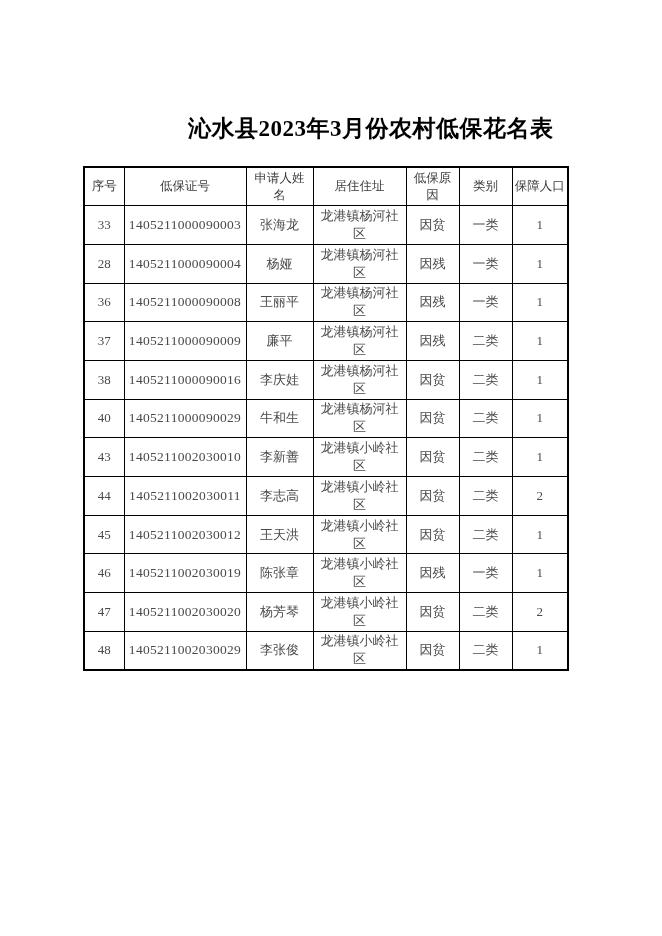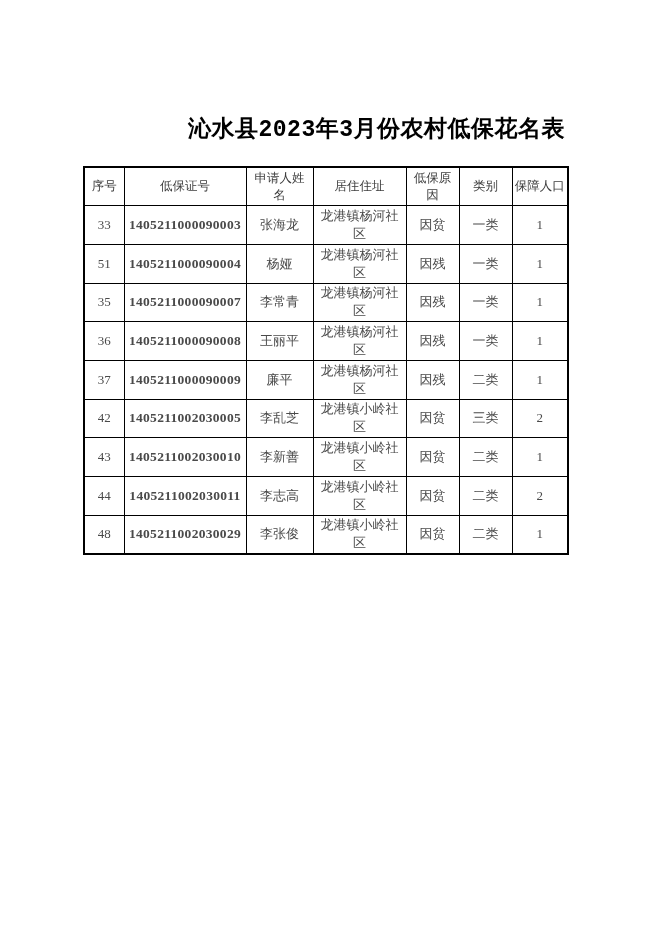--- a/index.html
+++ b/index.html
@@ -14,21 +14,20 @@
     position: absolute;
     left: 188px;
     top: 113px;
     width: 350px;
     text-align: center;
     font-size: 23px;
     font-weight: 700;
     color: #000000;
     letter-spacing: 0.5px;
     white-space: nowrap;
-    font-family: Liberation Mono, monospace;
   }
   table.roster {
     position: absolute;
     left: 83px;
     top: 166px;
     width: 484px;
     border-collapse: collapse;
     table-layout: fixed;
     border: 2px solid #000000;
   }
@@ -45,21 +44,20 @@
     font-size: 12.5px;
     color: #3d3d3d;
   }
   table.roster td {
     font-size: 13px;
     color: #4a4a4a;
   }
   table.roster td.cell-cert {
     font-size: 13.5px;
     letter-spacing: 0.3px;
-    font-weight: bold;
   }
 </style>
 </head>
 <body>
 
 <div class="page-title">沁水县2023年3月份农村低保花名表</div>
 
 <table class="roster">
   <colgroup>
     <col style="width:40px">
@@ -85,32 +83,23 @@
       <tr>
     <td>33</td>
     <td class="cell-cert">1405211000090003</td>
     <td>张海龙</td>
     <td>龙港镇杨河社区</td>
     <td>因贫</td>
     <td>一类</td>
     <td>1</td>
   </tr>
       <tr>
-    <td>51</td>
+    <td>28</td>
     <td class="cell-cert">1405211000090004</td>
     <td>杨娅</td>
-    <td>龙港镇杨河社区</td>
-    <td>因残</td>
-    <td>一类</td>
-    <td>1</td>
-  </tr>
-      <tr>
-    <td>35</td>
-    <td class="cell-cert">1405211000090007</td>
-    <td>李常青</td>
     <td>龙港镇杨河社区</td>
     <td>因残</td>
     <td>一类</td>
     <td>1</td>
   </tr>
       <tr>
     <td>36</td>
     <td class="cell-cert">1405211000090008</td>
     <td>王丽平</td>
     <td>龙港镇杨河社区</td>
@@ -121,47 +110,83 @@
       <tr>
     <td>37</td>
     <td class="cell-cert">1405211000090009</td>
     <td>廉平</td>
     <td>龙港镇杨河社区</td>
     <td>因残</td>
     <td>二类</td>
     <td>1</td>
   </tr>
       <tr>
-    <td>42</td>
-    <td class="cell-cert">1405211002030005</td>
-    <td>李乱芝</td>
-    <td>龙港镇小岭社区</td>
+    <td>38</td>
+    <td class="cell-cert">1405211000090016</td>
+    <td>李庆娃</td>
+    <td>龙港镇杨河社区</td>
     <td>因贫</td>
-    <td>三类</td>
-    <td>2</td>
+    <td>二类</td>
+    <td>1</td>
+  </tr>
+      <tr>
+    <td>40</td>
+    <td class="cell-cert">1405211000090029</td>
+    <td>牛和生</td>
+    <td>龙港镇杨河社区</td>
+    <td>因贫</td>
+    <td>二类</td>
+    <td>1</td>
   </tr>
       <tr>
     <td>43</td>
     <td class="cell-cert">1405211002030010</td>
     <td>李新善</td>
     <td>龙港镇小岭社区</td>
     <td>因贫</td>
     <td>二类</td>
     <td>1</td>
   </tr>
       <tr>
     <td>44</td>
     <td class="cell-cert">1405211002030011</td>
     <td>李志高</td>
     <td>龙港镇小岭社区</td>
     <td>因贫</td>
     <td>二类</td>
     <td>2</td>
   </tr>
       <tr>
+    <td>45</td>
+    <td class="cell-cert">1405211002030012</td>
+    <td>王天洪</td>
+    <td>龙港镇小岭社区</td>
+    <td>因贫</td>
+    <td>二类</td>
+    <td>1</td>
+  </tr>
+      <tr>
+    <td>46</td>
+    <td class="cell-cert">1405211002030019</td>
+    <td>陈张章</td>
+    <td>龙港镇小岭社区</td>
+    <td>因残</td>
+    <td>一类</td>
+    <td>1</td>
+  </tr>
+      <tr>
+    <td>47</td>
+    <td class="cell-cert">1405211002030020</td>
+    <td>杨芳琴</td>
+    <td>龙港镇小岭社区</td>
+    <td>因贫</td>
+    <td>二类</td>
+    <td>2</td>
+  </tr>
+      <tr>
     <td>48</td>
     <td class="cell-cert">1405211002030029</td>
     <td>李张俊</td>
     <td>龙港镇小岭社区</td>
     <td>因贫</td>
     <td>二类</td>
     <td>1</td>
   </tr>
     </tbody>
 </table>

